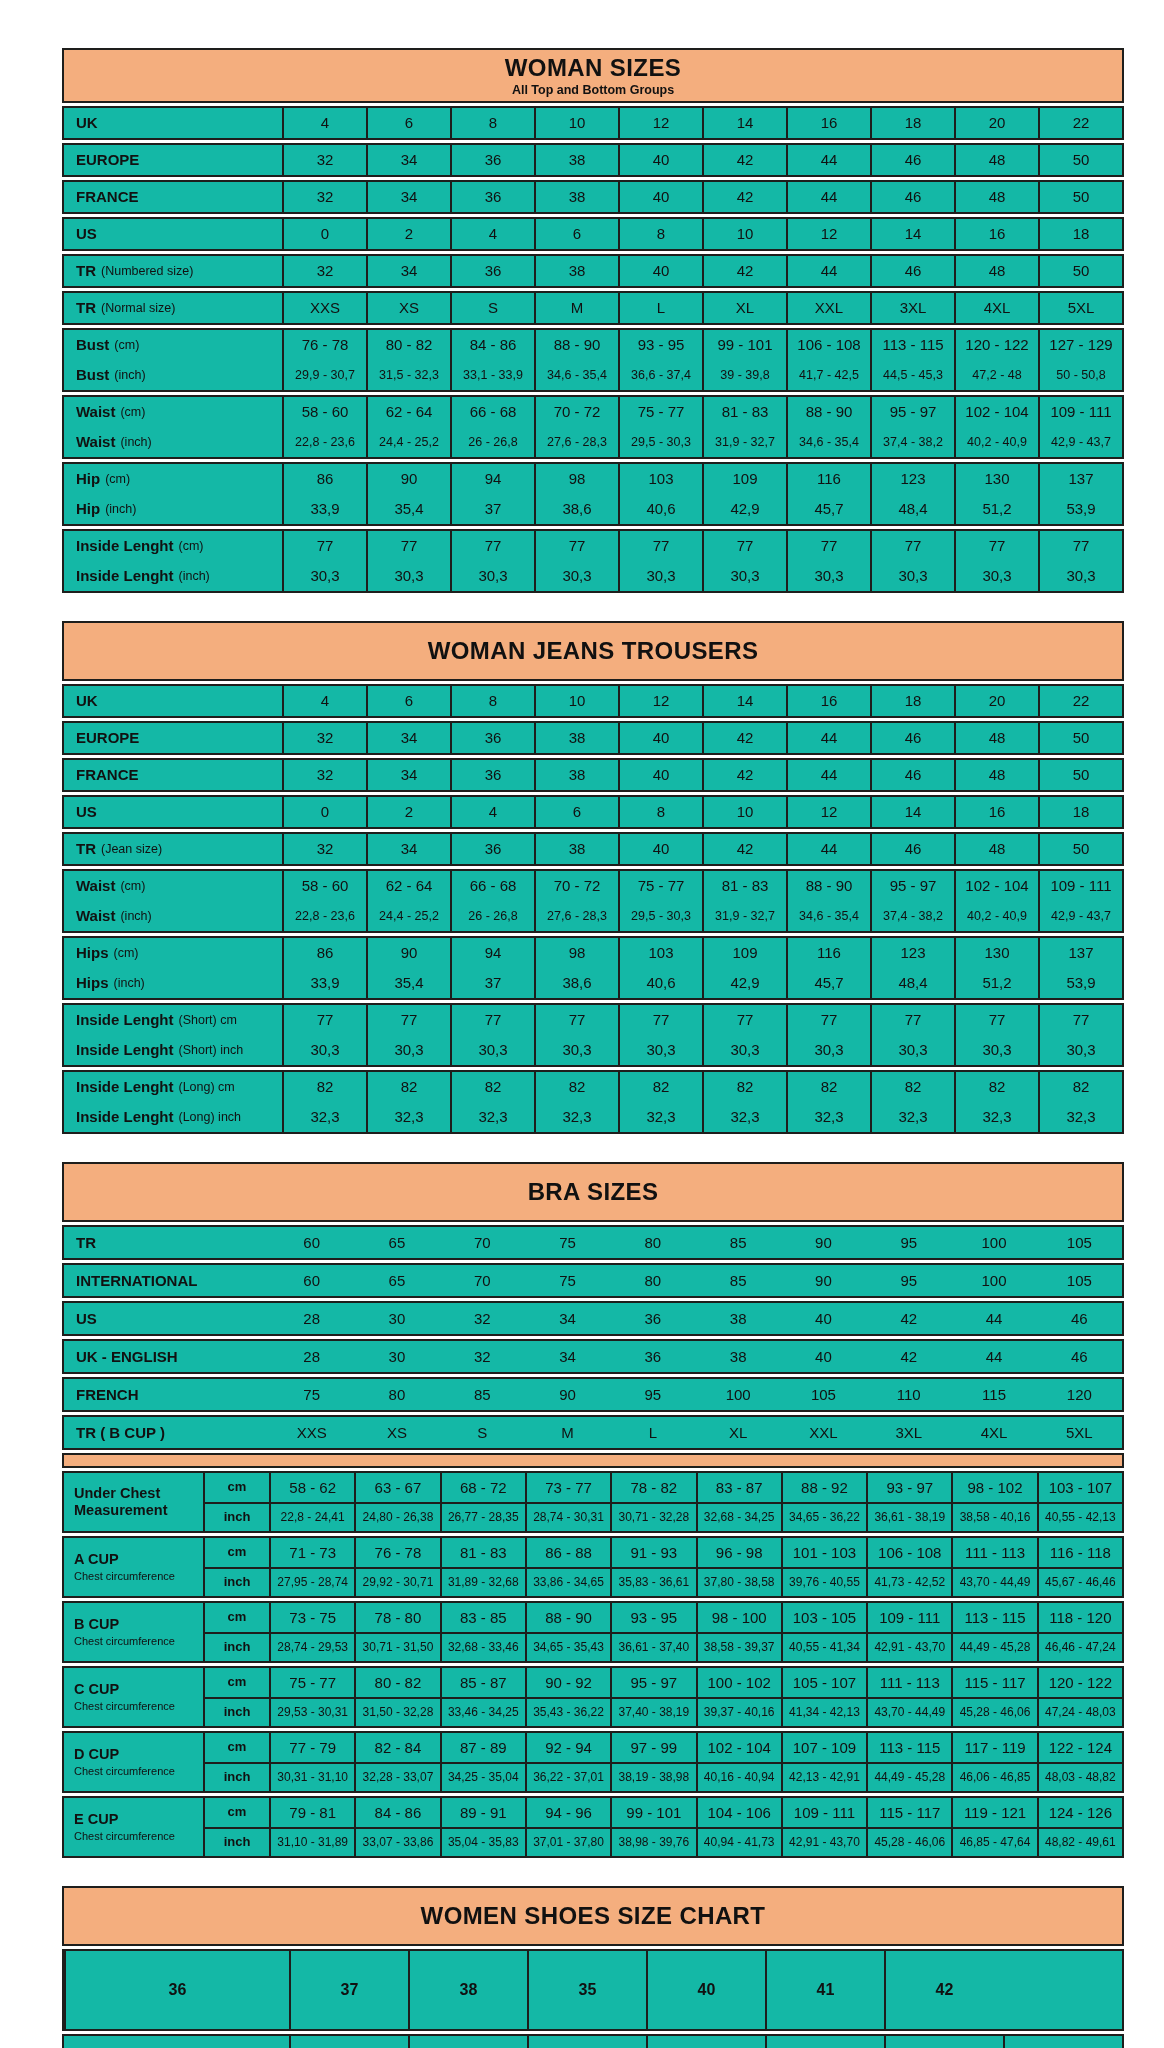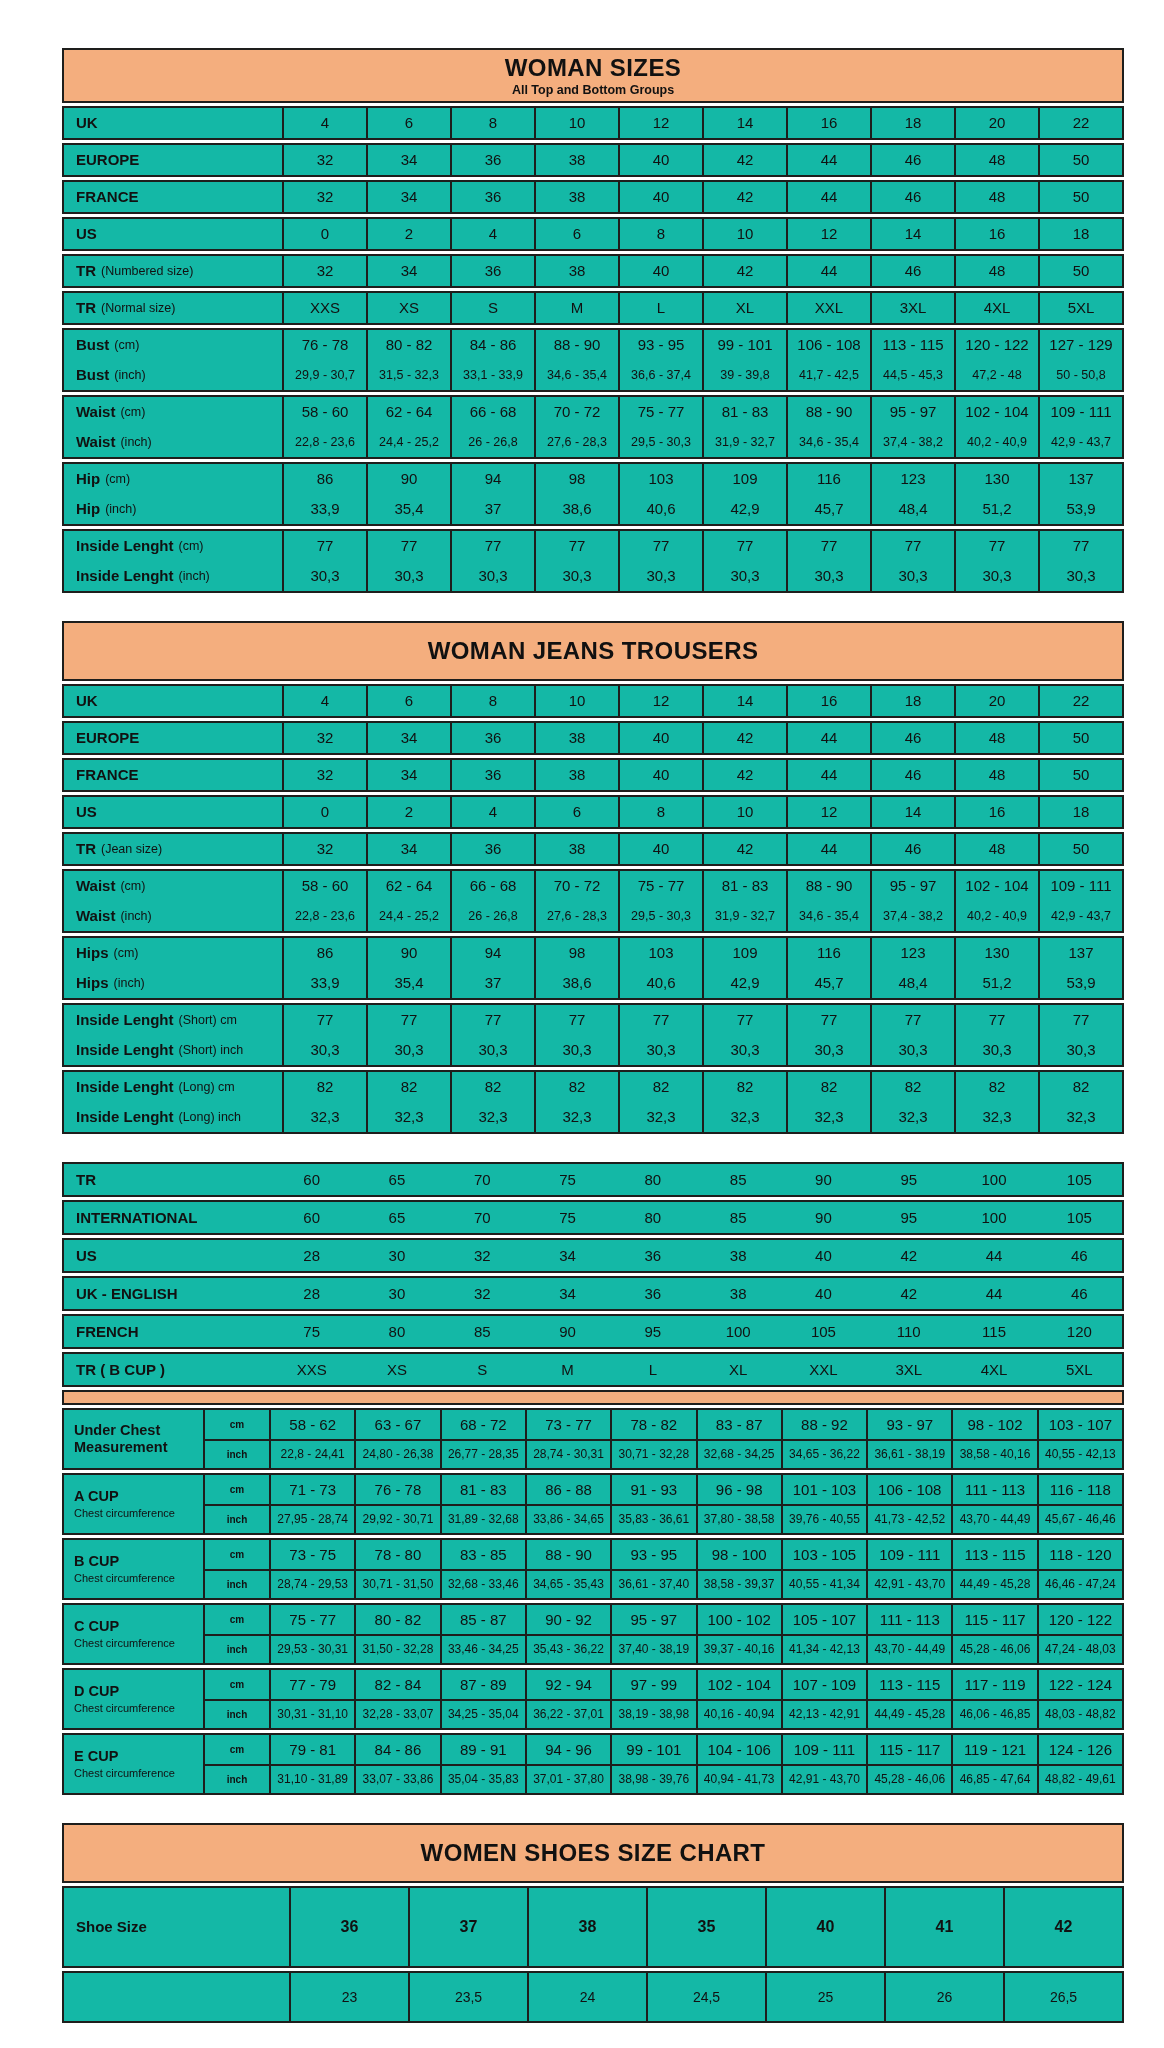--- a/index.html
+++ b/index.html
@@ -46,21 +46,21 @@
   
   .cupgrid{display:grid;grid-template-columns:139px 66px repeat(10,1fr);}
   .cupgrid .cell{min-height:29px;}
   .cuplabel{
     grid-row:1 / span 2;
     flex-direction:column;align-items:flex-start;justify-content:center;
     padding-left:10px;padding-right:1px;
   }
   .cup-main{font-weight:bold;font-size:14.5px;line-height:1.2;}
   .cup-sub{font-size:11px;margin-top:1px;}
-  .cupgrid .unit{border-left:2px solid var(--border);font-weight:bold;font-size:10px;}
+  .cupgrid .unit{border-left:2px solid var(--border);font-weight:bold;font-size:13px;}
   .cupgrid .val{border-left:2px solid var(--border);}
   .cupgrid .topline{border-top:2px solid var(--border);}
   
   .strip{
     height:15px;background:var(--accent);
     border:2px solid var(--border);margin-bottom:3px;
   }
   
   .lab-main{font-weight:bold;font-size:15px;}
   .lab-sub{font-weight:normal;font-size:12.5px;margin-left:5px;}
@@ -545,20 +545,23 @@
           <div class="cell val md">32,3</div>
           <div class="cell val md">32,3</div>
           <div class="cell val md">32,3</div>
           <div class="cell val md">32,3</div>
           <div class="cell val md">32,3</div>
           <div class="cell val md">32,3</div>
         </div>
       </div>
     </section>
     <section class="size-table t-bra-sizes">
+      <div class="band">
+        <div class="band-title">BRA SIZES</div>
+      </div>
       <div class="block">
         <div class="row plainrow">
           <div class="cell label">
             <span class="lab-main">TR</span>
           </div>
           <div class="cell val md">60</div>
           <div class="cell val md">65</div>
           <div class="cell val md">70</div>
           <div class="cell val md">75</div>
           <div class="cell val md">80</div>
@@ -834,23 +837,20 @@
           <div class="cell val xxs topline">48,82 - 49,61</div>
         </div>
       </div>
     </section>
     <section class="size-table t-women-shoes">
       <div class="band">
         <div class="band-title">WOMEN SHOES SIZE CHART</div>
       </div>
       <div class="block">
         <div class="row gridrow">
-          <div class="cell label">
-            <span class="lab-main">Shoe Size</span>
-          </div>
           <div class="cell val shoe">36</div>
           <div class="cell val shoe">37</div>
           <div class="cell val shoe">38</div>
           <div class="cell val shoe">35</div>
           <div class="cell val shoe">40</div>
           <div class="cell val shoe">41</div>
           <div class="cell val shoe">42</div>
         </div>
       </div>
       <div class="block">

